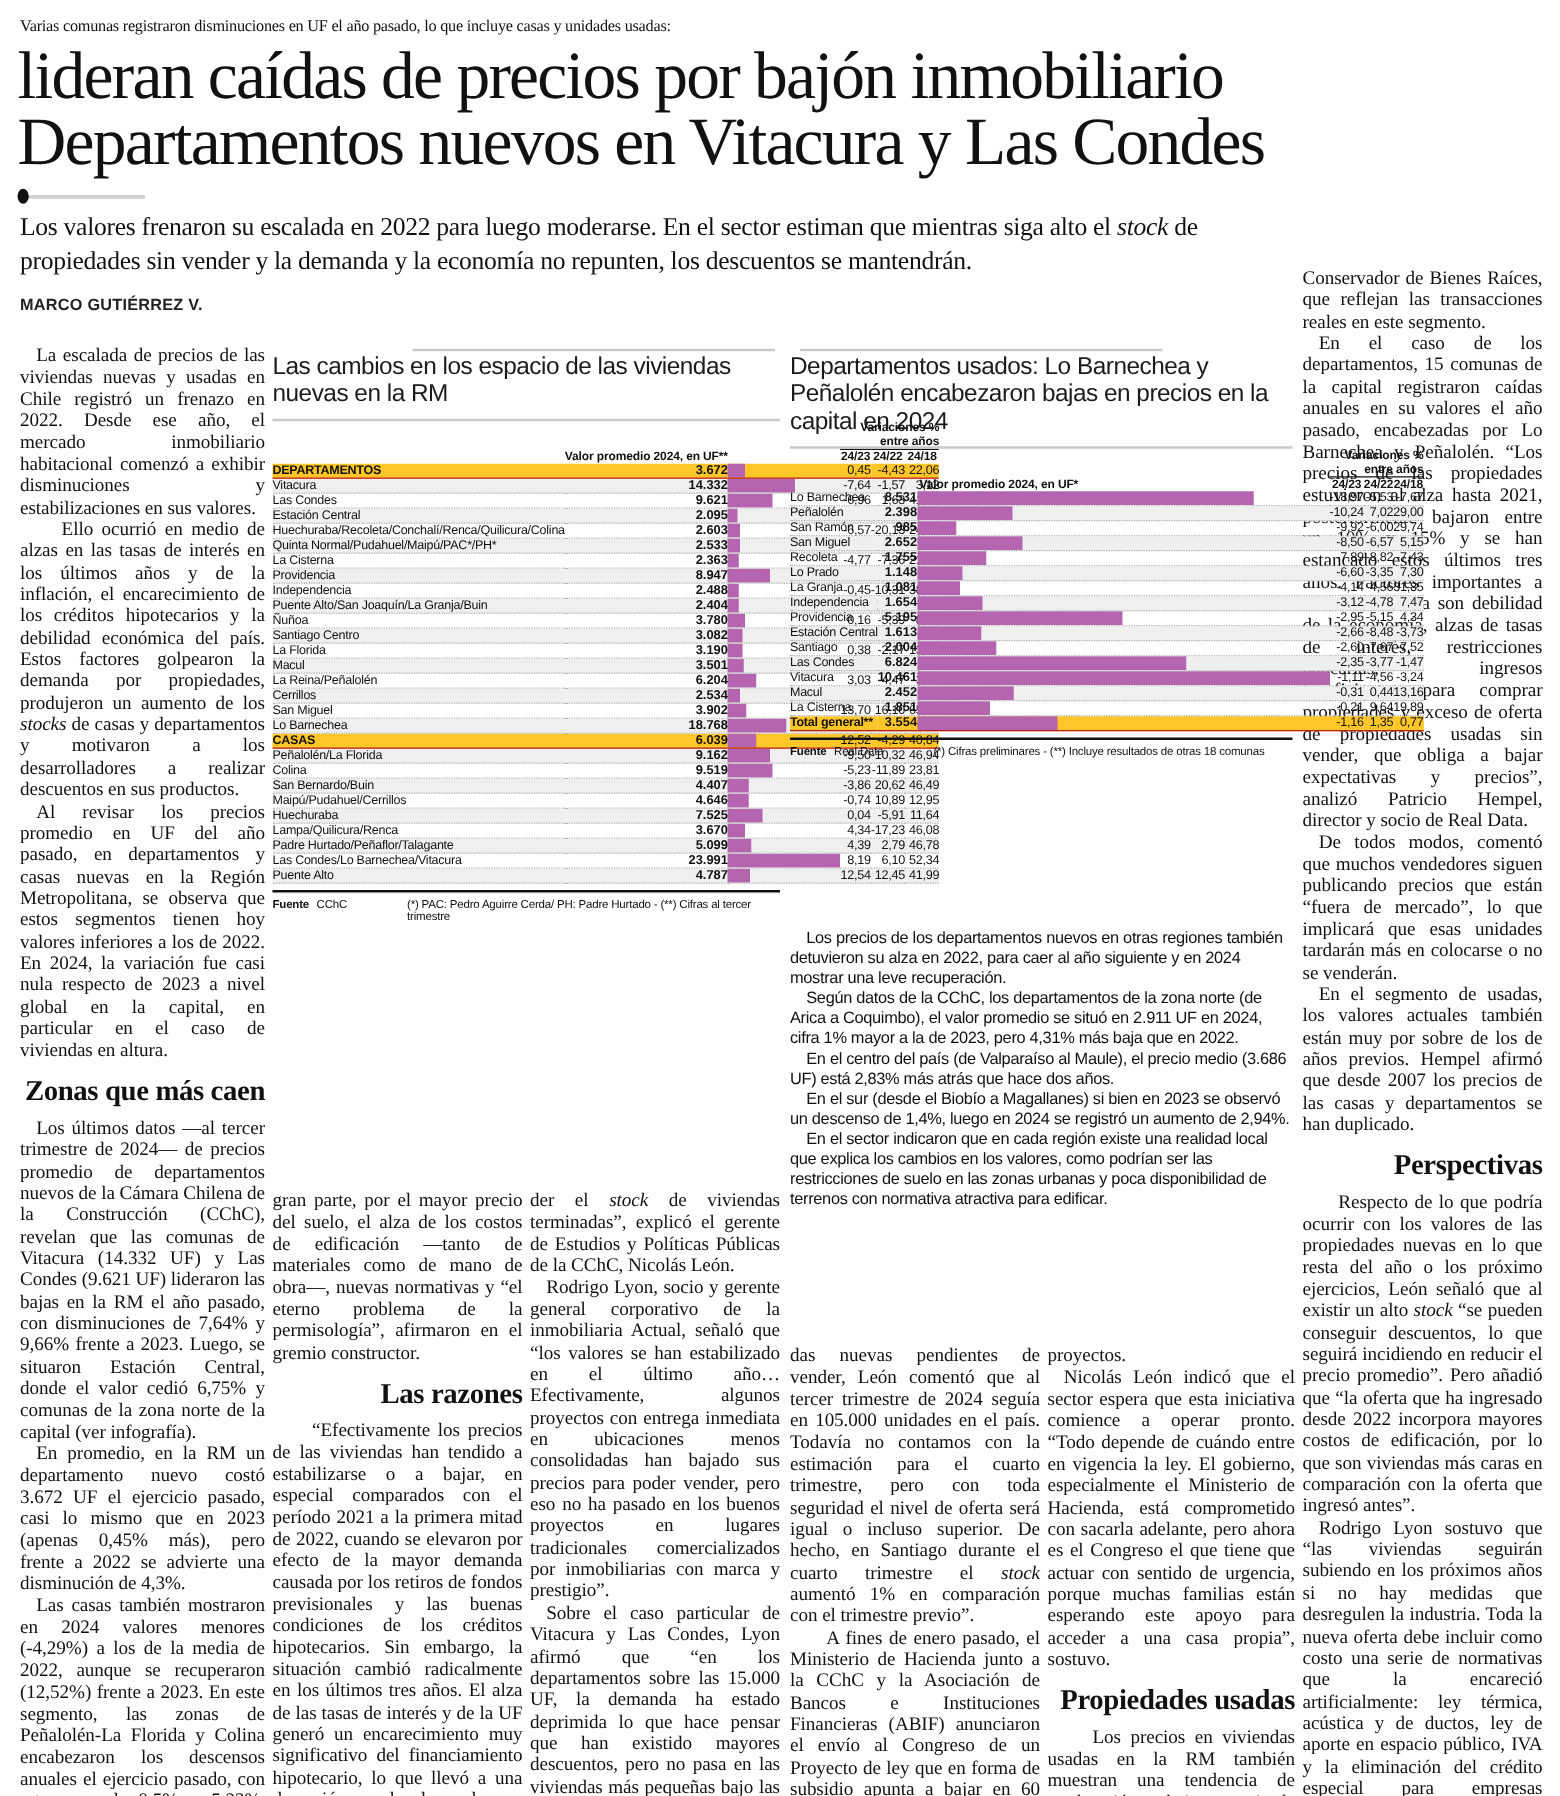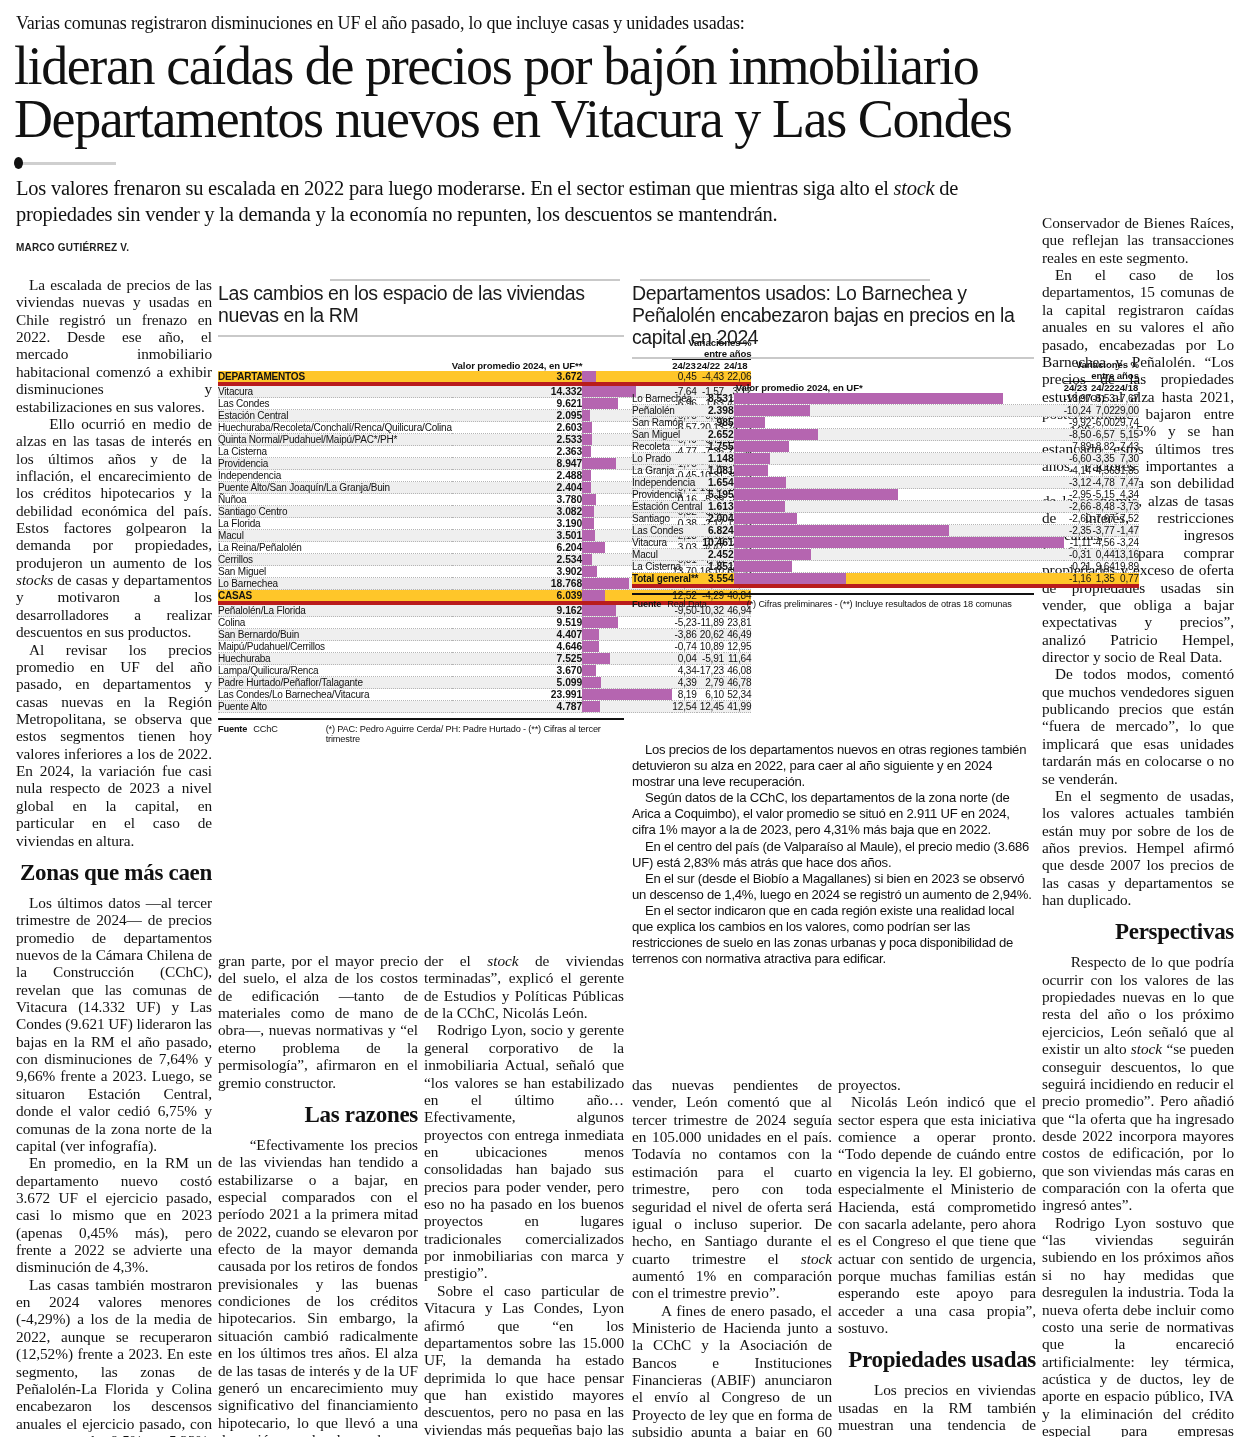--- a/index.html
+++ b/index.html
@@ -6,21 +6,21 @@
   body{
     width:1248px;height:1437px;background:#ffffff;
     font-family:"Liberation Serif", serif;
     color:#111;overflow:hidden;
   }
   .page{position:relative;width:1248px;height:1437px;padding:0;box-sizing:border-box;}
 
   
   .kicker{
     font-family:"Liberation Serif", serif;
-    font-size:18px;line-height:1.1;margin:14px 0 2px 16px;
+    font-size:13px;line-height:1.1;margin:14px 0 2px 16px;
     letter-spacing:-0.2px;
   }
   .headline{
     font-family:"Liberation Serif", serif;
     font-size:54px;line-height:0.98;font-weight:400;
     margin:6px 0 0 14px;letter-spacing:-1.4px;width:1190px;
   }
   .hl-rule{
     margin:16px 0 0 16px;width:100px;height:3px;background:#cfcfcf;position:relative;
   }
@@ -29,21 +29,21 @@
     background:#111;border-radius:50%;
   }
   .lead{
     font-family:"Liberation Serif", serif;
     font-size:20.5px;line-height:1.3;margin:10px 0 0 16px;width:1010px;
     letter-spacing:-0.25px;
   }
   .lead i{font-style:italic;}
   .byline{
     font-family:"Liberation Sans", sans-serif;
-    font-size:10px;font-weight:700;letter-spacing:0.2px;
+    font-size:13px;font-weight:700;letter-spacing:0.2px;
     margin:14px 10px 0 16px;color:#222;
   }
 
   
   .cols{position:absolute;left:0;top:262px;width:1248px;}
   .col{position:absolute;top:0;}
   .c1{left:16px;width:196px;}
   .c2{left:218px;width:200px;}
   .c3{left:424px;width:200px;}
   .c4{left:632px;width:200px;}
@@ -75,26 +75,26 @@
   .tbl td,.tbl th{padding:0;vertical-align:middle;}
   .hdr-rule{height:2px;background:#c9c9c9;width:100%;}
   .varhdr{
     font-family:"Liberation Sans", sans-serif;
     font-size:9.6px;font-weight:700;text-align:right;padding:3px 0 1px 0;
     letter-spacing:-0.1px;
   }
   .varhdr-line{border-top:1px solid #111;}
   .colhdr{
     font-family:"Liberation Sans", sans-serif;
-    font-size:9.6px;font-weight:700;text-align:left;letter-spacing:-0.1px;
+    font-size:9.6px;font-weight:700;text-align:center;letter-spacing:-0.1px;
     padding-bottom:3px;
   }
   .row{border-bottom:1px dotted #b5b5b5;}
   .row.alt{background:#efefef;}
-  .row.hi{background:#ffc629;border-bottom:4px solid #b91c1c;}
+  .row.hi{background:#ffc629;border-bottom:1px solid #b91c1c;}
   .row.hi .name,.row.hi .val{font-weight:700;}
   .name{
     font-size:10px;padding:2px 2px 2px 4px;white-space:nowrap;color:#111;
     letter-spacing:-0.2px;
   }
   .name.b{font-weight:700;}
   .val{
     font-size:10.3px;font-weight:700;text-align:right;padding:2px 5px 2px 2px;
     white-space:nowrap;
   }

